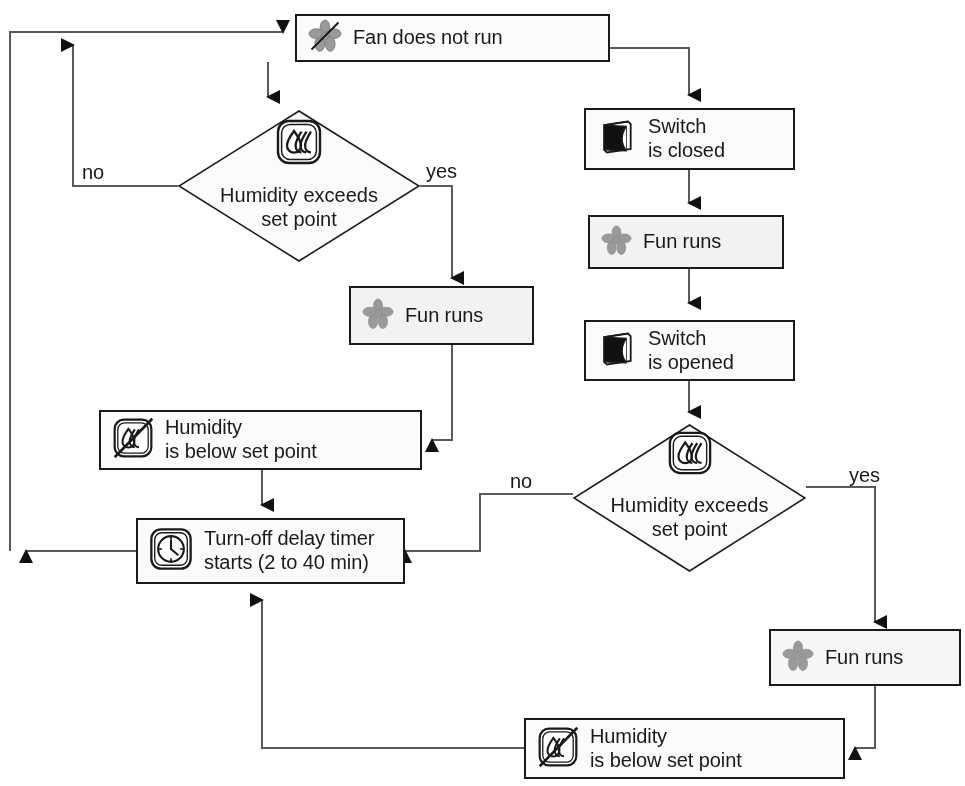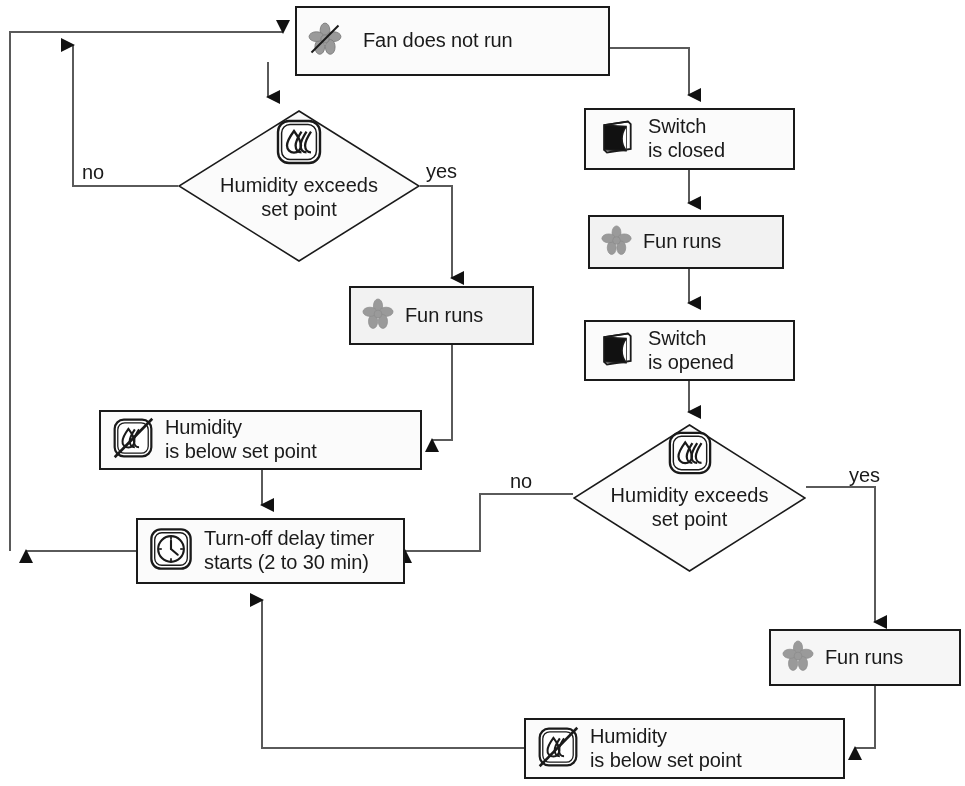--- a/index.html
+++ b/index.html
@@ -55,20 +55,21 @@
   .diamond .dtext {
     position: absolute;
     left: 0;
     width: 100%;
     text-align: center;
     font-size: 20px;
     color: #1a1a1a;
     line-height: 1.18;
     white-space: pre-line;
     pointer-events: none;
+    margin-top: 10px;
   }
   .diamond .dico {
     position: absolute;
     left: 50%;
     transform: translateX(-50%);
   }
   .branch-label {
     position: absolute;
     font-size: 20px;
     color: #1a1a1a;
@@ -125,21 +126,21 @@
       <path d="M573,494 L480,494 L480,551 L405,551" marker-end="url(#arrLeft)"></path>
 
       <path d="M806,487 L875,487 L875,622" marker-end="url(#arrDown)"></path>
 
       <path d="M875,686 L875,748 L855,748" marker-end="url(#arrLeft)"></path>
 
       <path d="M524,748 L262,748 L262,600" marker-end="url(#arrUp)"></path>
     </g>
   </svg>
 
-  <div class="node" style="left:295px; top:6px; width:315px; height:70px;gap:10px;">
+  <div class="node" style="left:295px; top:14px; width:315px; height:48px;">
     <span class="ico">
       <svg width="36" height="36" viewBox="0 0 40 40">
         <g fill="#9a9a9a" stroke="#7d7d7d" stroke-width="1">
           <ellipse cx="20" cy="10.5" rx="5.4" ry="8.2"></ellipse>
           <ellipse cx="29.5" cy="17.4" rx="8.2" ry="5.4"></ellipse>
           <ellipse cx="25.8" cy="28.8" rx="5.4" ry="8.2"></ellipse>
           <ellipse cx="14.2" cy="28.8" rx="5.4" ry="8.2"></ellipse>
           <ellipse cx="10.5" cy="17.4" rx="8.2" ry="5.4"></ellipse>
           <circle cx="20" cy="20" r="4.6"></circle>
         </g>
@@ -209,21 +210,21 @@
         <circle cx="24" cy="24" r="13.4" fill="#ffffff" stroke="#1a1a1a" stroke-width="2.2"></circle>
         <line x1="24" y1="11.6" x2="24" y2="14.4" stroke="#1a1a1a" stroke-width="1.8"></line>
         <line x1="24" y1="33.6" x2="24" y2="36.4" stroke="#1a1a1a" stroke-width="1.8"></line>
         <line x1="11.6" y1="24" x2="14.4" y2="24" stroke="#1a1a1a" stroke-width="1.8"></line>
         <line x1="33.6" y1="24" x2="36.4" y2="24" stroke="#1a1a1a" stroke-width="1.8"></line>
         <line x1="24" y1="24" x2="24" y2="15.5" stroke="#1a1a1a" stroke-width="2.2" stroke-linecap="round"></line>
         <line x1="24" y1="24" x2="31" y2="30" stroke="#1a1a1a" stroke-width="2.2" stroke-linecap="round"></line>
       </svg>
     </span>
     <span class="txt">Turn-off delay timer
-starts (2 to 30 min)</span>
+starts (2 to 40 min)</span>
   </div>
 
   <div class="node" style="left:584px; top:108px; width:211px; height:62px;">
     <span class="ico">
       <svg width="42" height="42" viewBox="0 0 46 46">
         <polygon points="9,10 35,6 38,9 38,36 12,40 9,37" fill="#ffffff" stroke="#1a1a1a" stroke-width="2"></polygon>
         <path d="M9,10 L33,11.5 L33,38 L9,37 Z" fill="#111111" stroke="#1a1a1a" stroke-width="1.6"></path>
         <path d="M33,11.5 C27,20 27,30 33,38" fill="#ffffff" stroke="#1a1a1a" stroke-width="1.8"></path>
         <path d="M9,10 L35,6" fill="none" stroke="#1a1a1a" stroke-width="1.8"></path>
       </svg>

